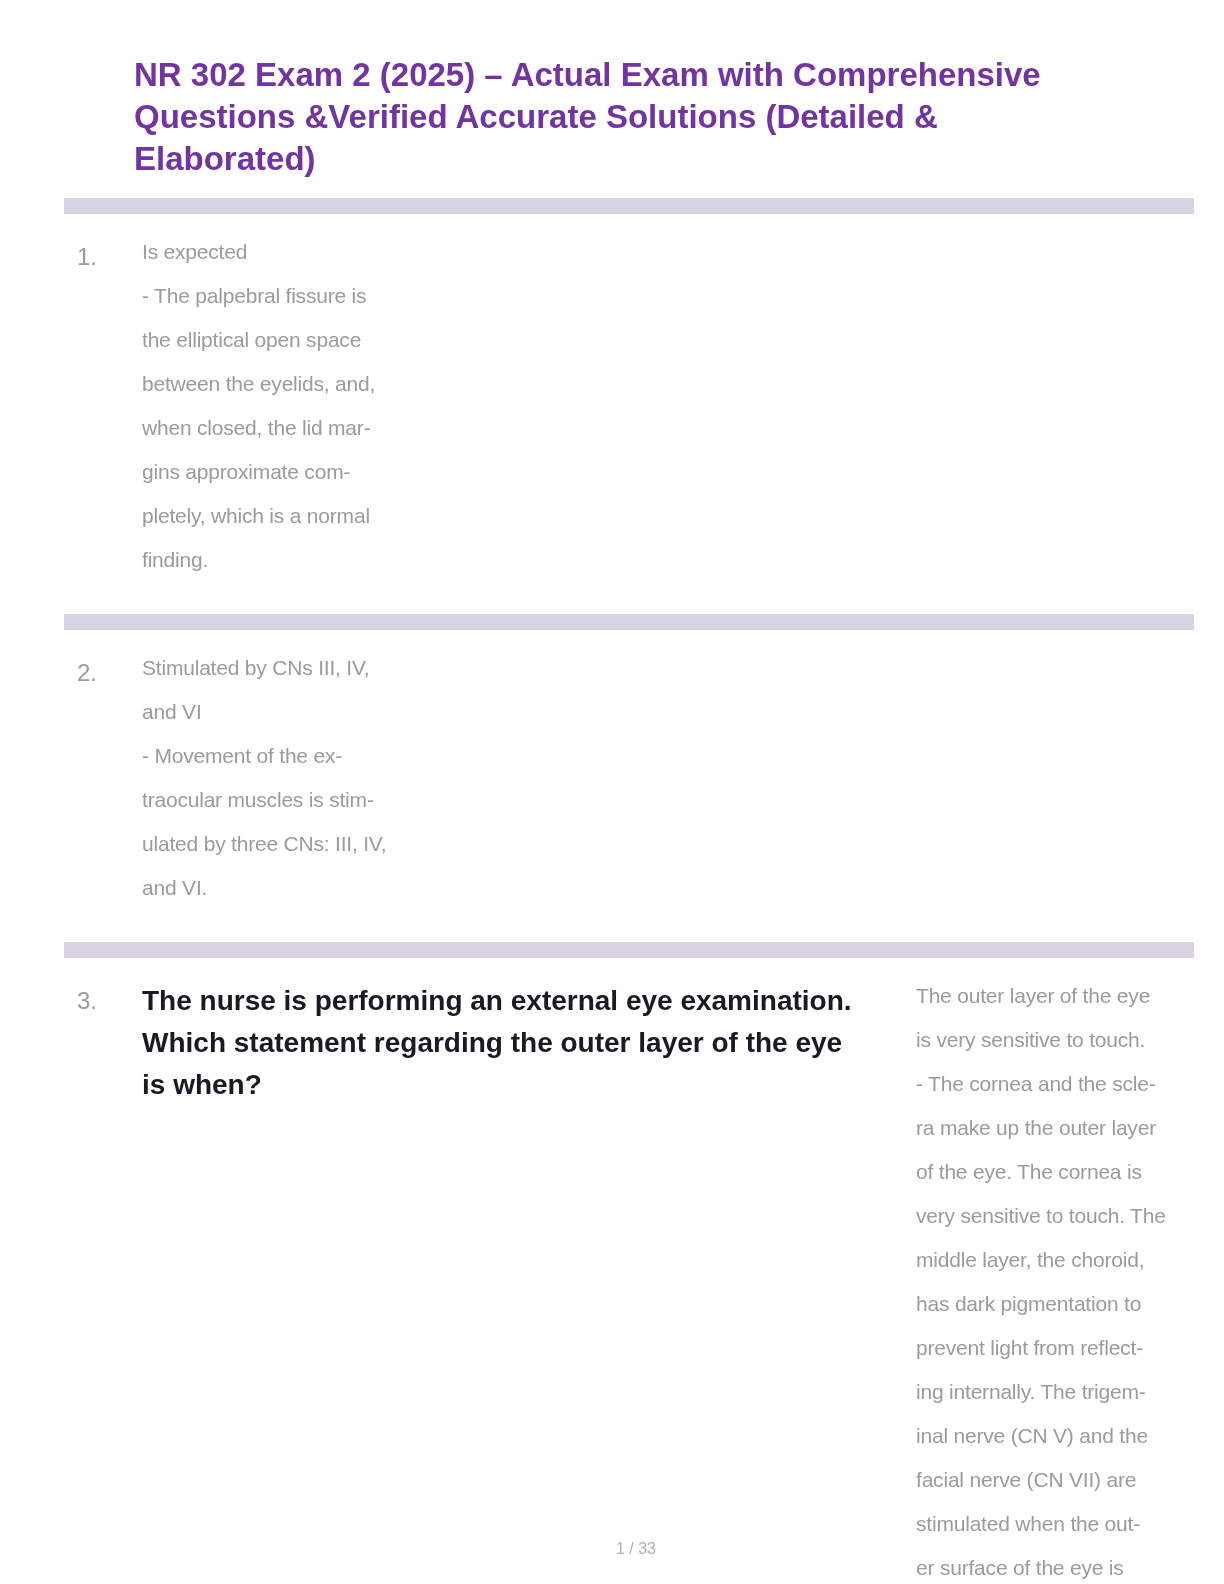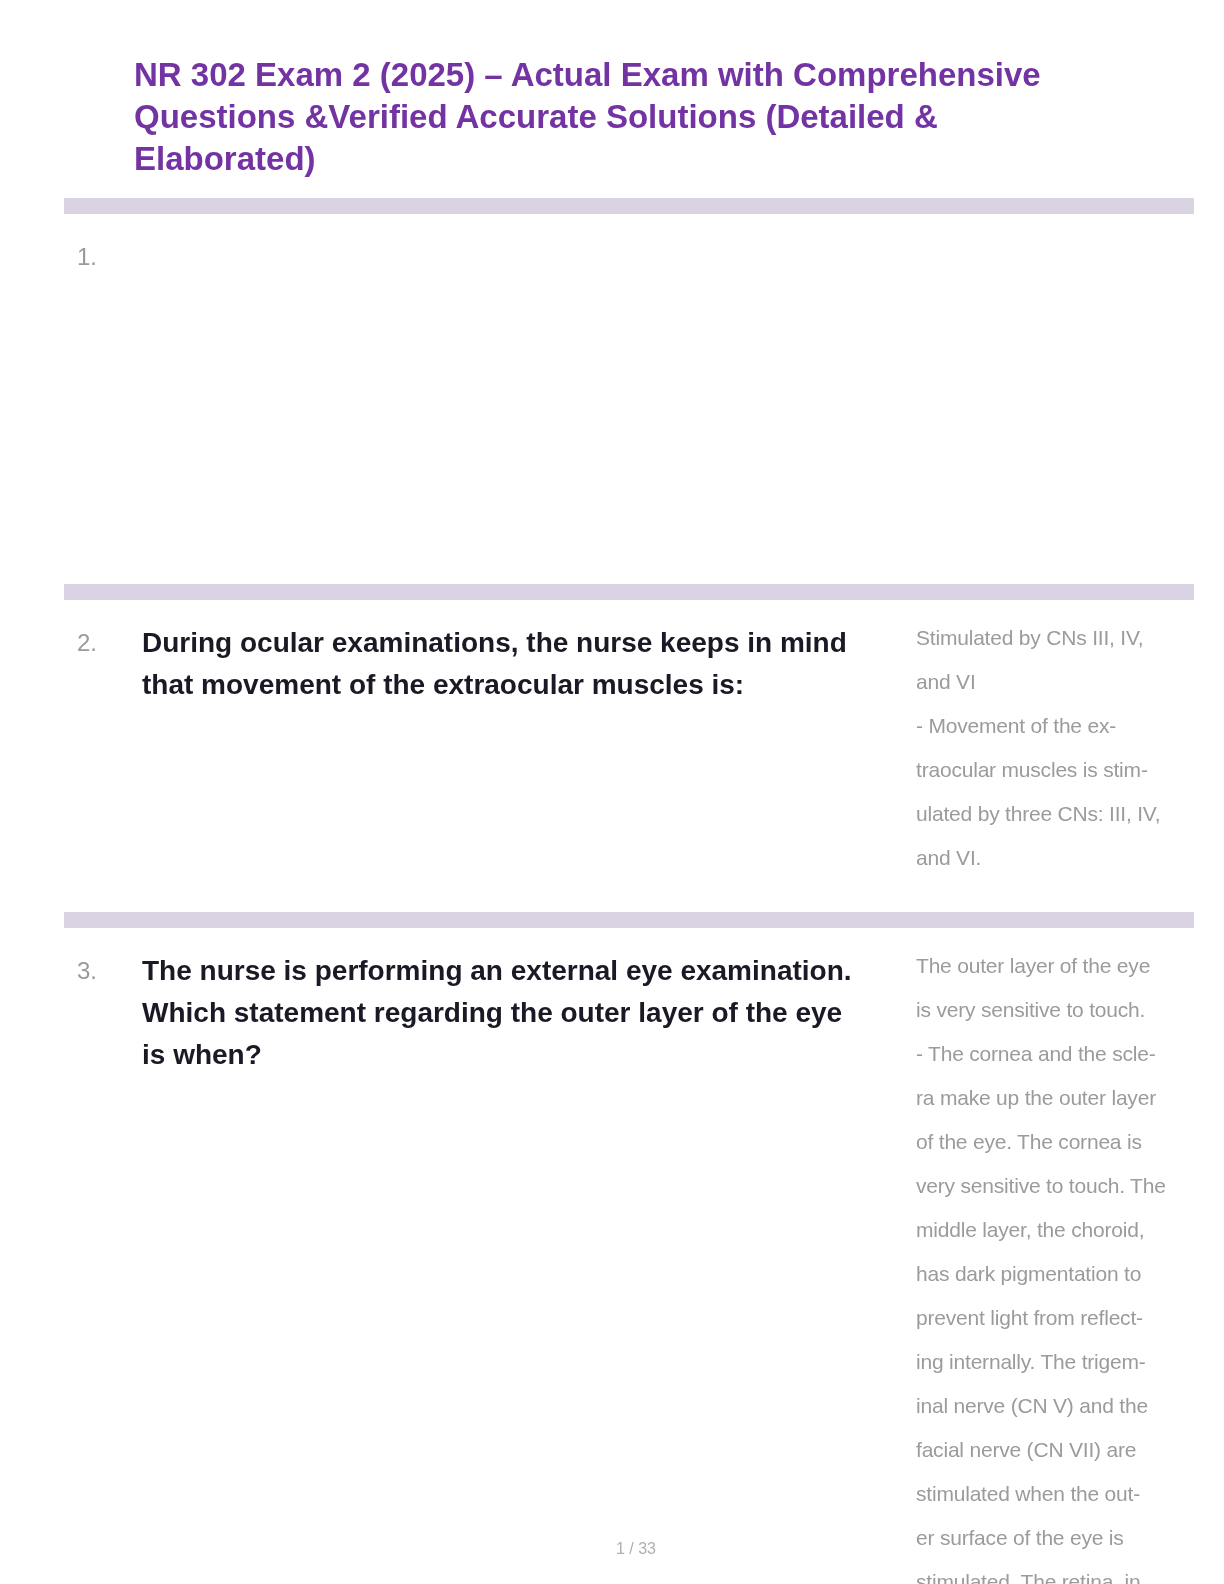--- a/index.html
+++ b/index.html
@@ -82,28 +82,34 @@
 <div class="page">
 
   <h1 class="title">NR 302 Exam 2 (2025) – Actual Exam with Comprehensive
 Questions &amp;Verified Accurate Solutions (Detailed &amp;
 Elaborated)</h1>
 
   <div class="divider"></div>
 
   <div class="qa-row row-1">
     <div class="q-num">1.</div>
+    <div class="a-text">Is expected
+- The palpebral fissure is
+the elliptical open space
+between the eyelids, and,
+when closed, the lid mar-
+gins approximate com-
+pletely, which is a normal
+finding.</div>
   </div>
 
   <div class="divider"></div>
 
   <div class="qa-row row-2">
     <div class="q-num">2.</div>
-    <div class="q-text">During ocular examinations, the nurse keeps in mind
-that movement of the extraocular muscles is:</div>
     <div class="a-text">Stimulated by CNs III, IV,
 and VI
 - Movement of the ex-
 traocular muscles is stim-
 ulated by three CNs: III, IV,
 and VI.</div>
   </div>
 
   <div class="divider"></div>
 

